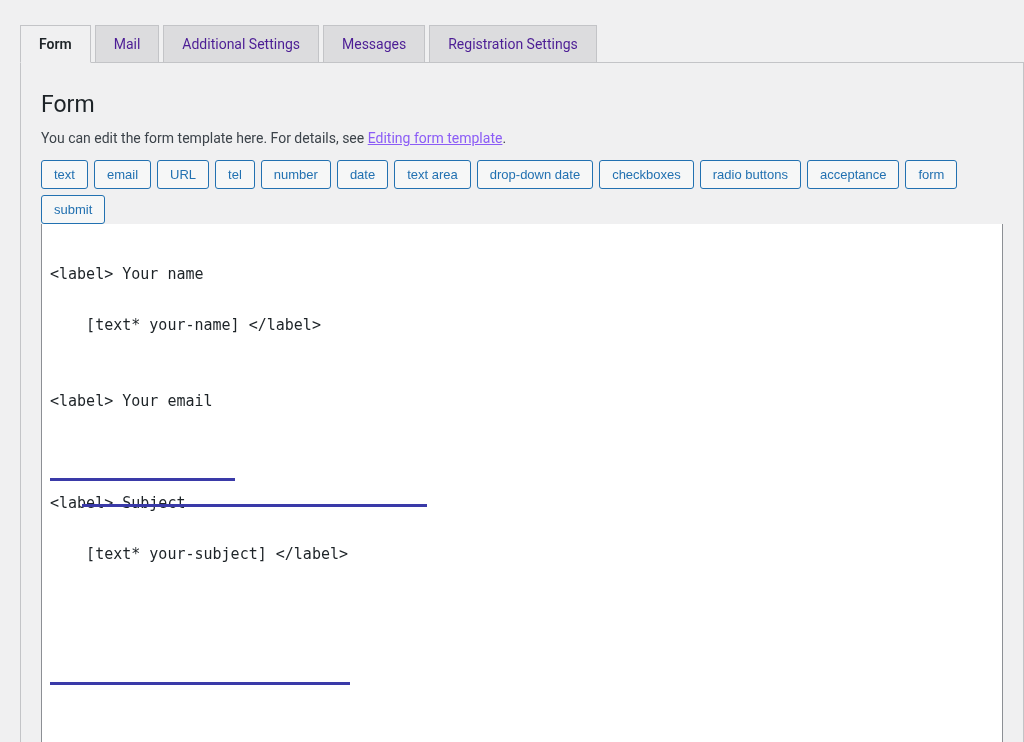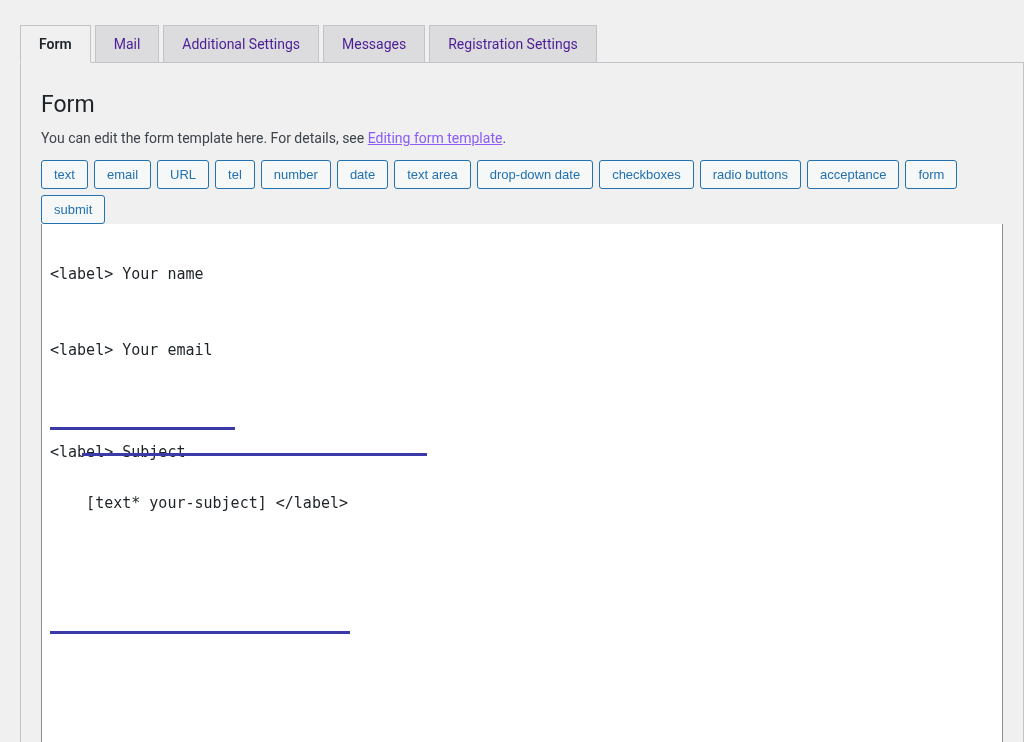--- a/index.html
+++ b/index.html
@@ -133,20 +133,21 @@
     <button class="tag-btn">drop-down date</button>
     <button class="tag-btn">checkboxes</button>
     <button class="tag-btn">radio buttons</button>
     <button class="tag-btn">acceptance</button>
     <button class="tag-btn">form</button>
     <button class="tag-btn">submit</button>
   </div>
 
   <div class="code-editor">
 <span class="code-line">&lt;label&gt; Your name</span>
+<span class="code-line">    [text* your-name] &lt;/label&gt;</span>
 <span class="code-line"></span>
 <span class="code-line">&lt;label&gt; Your email</span>
 <span class="code-line"></span>
 <span class="strike-group">
 <span class="code-line">&lt;label&gt; Subject</span>
 <span class="code-line">    [text* your-subject] &lt;/label&gt;</span>
 <span class="strike-line" style="top:12px;width:185px;"></span>
 <span class="strike-line" style="top:38px;width:345px;left:32px;"></span>
 </span>
 <span class="code-line"></span>

